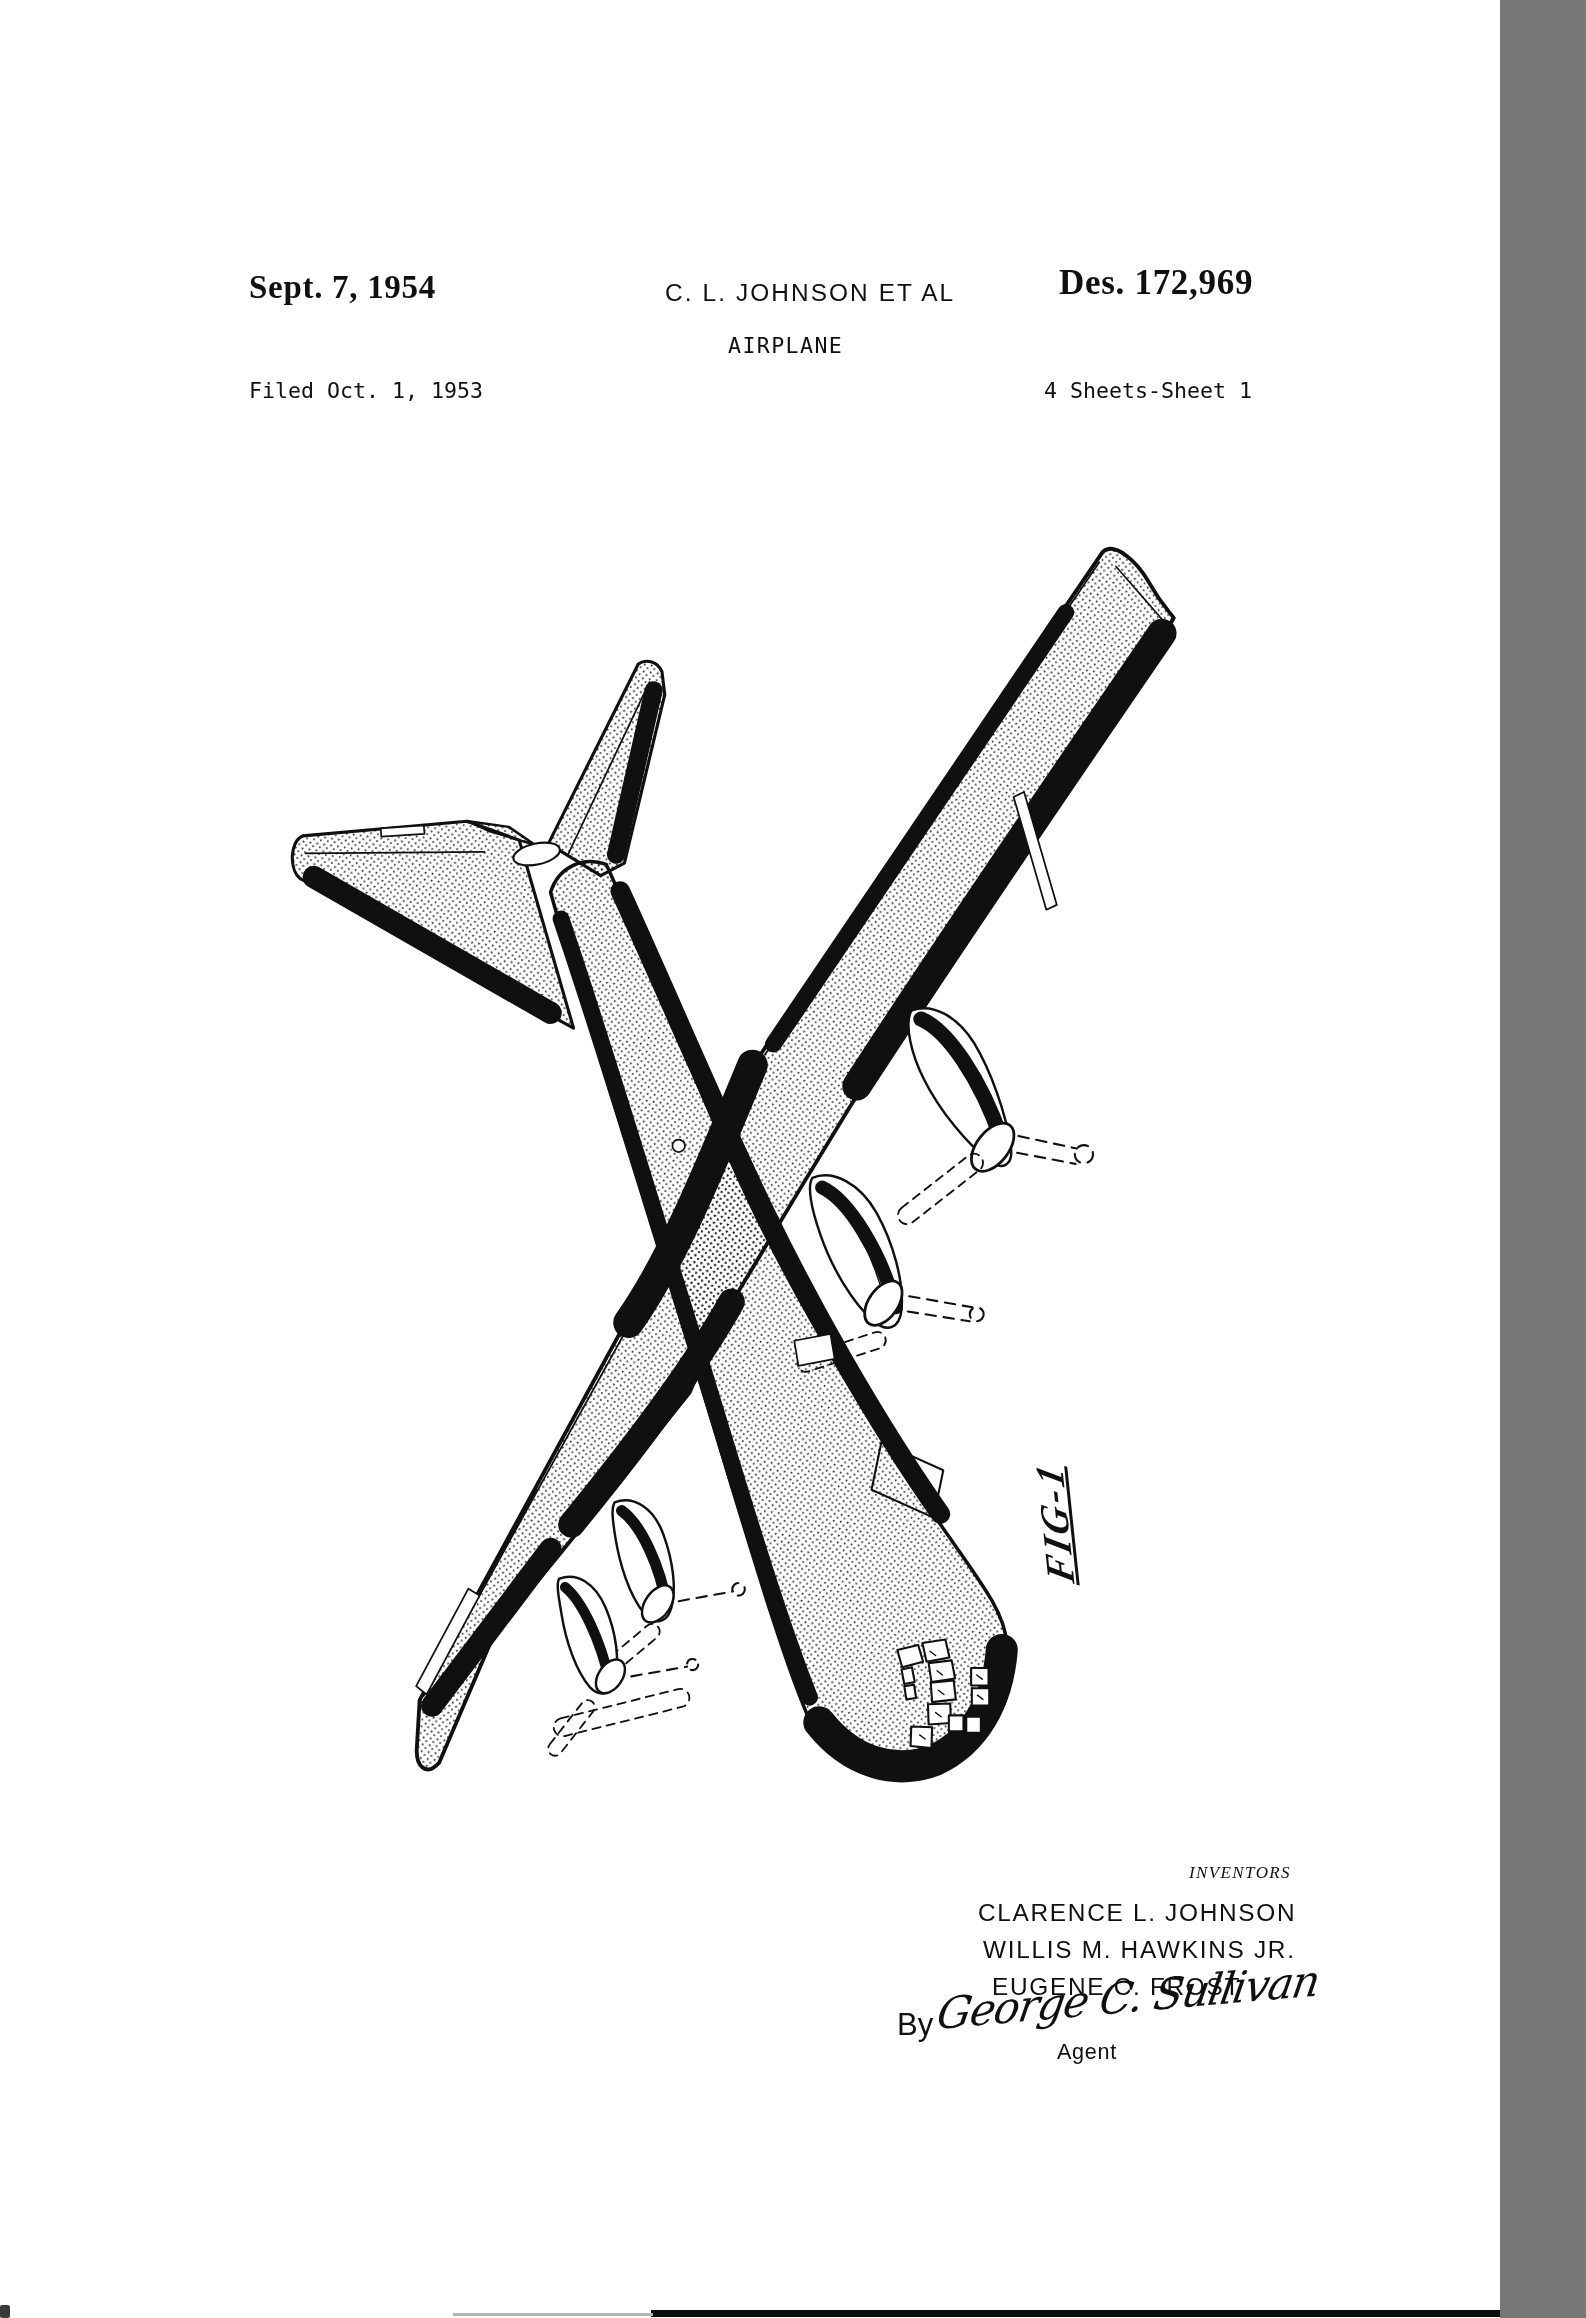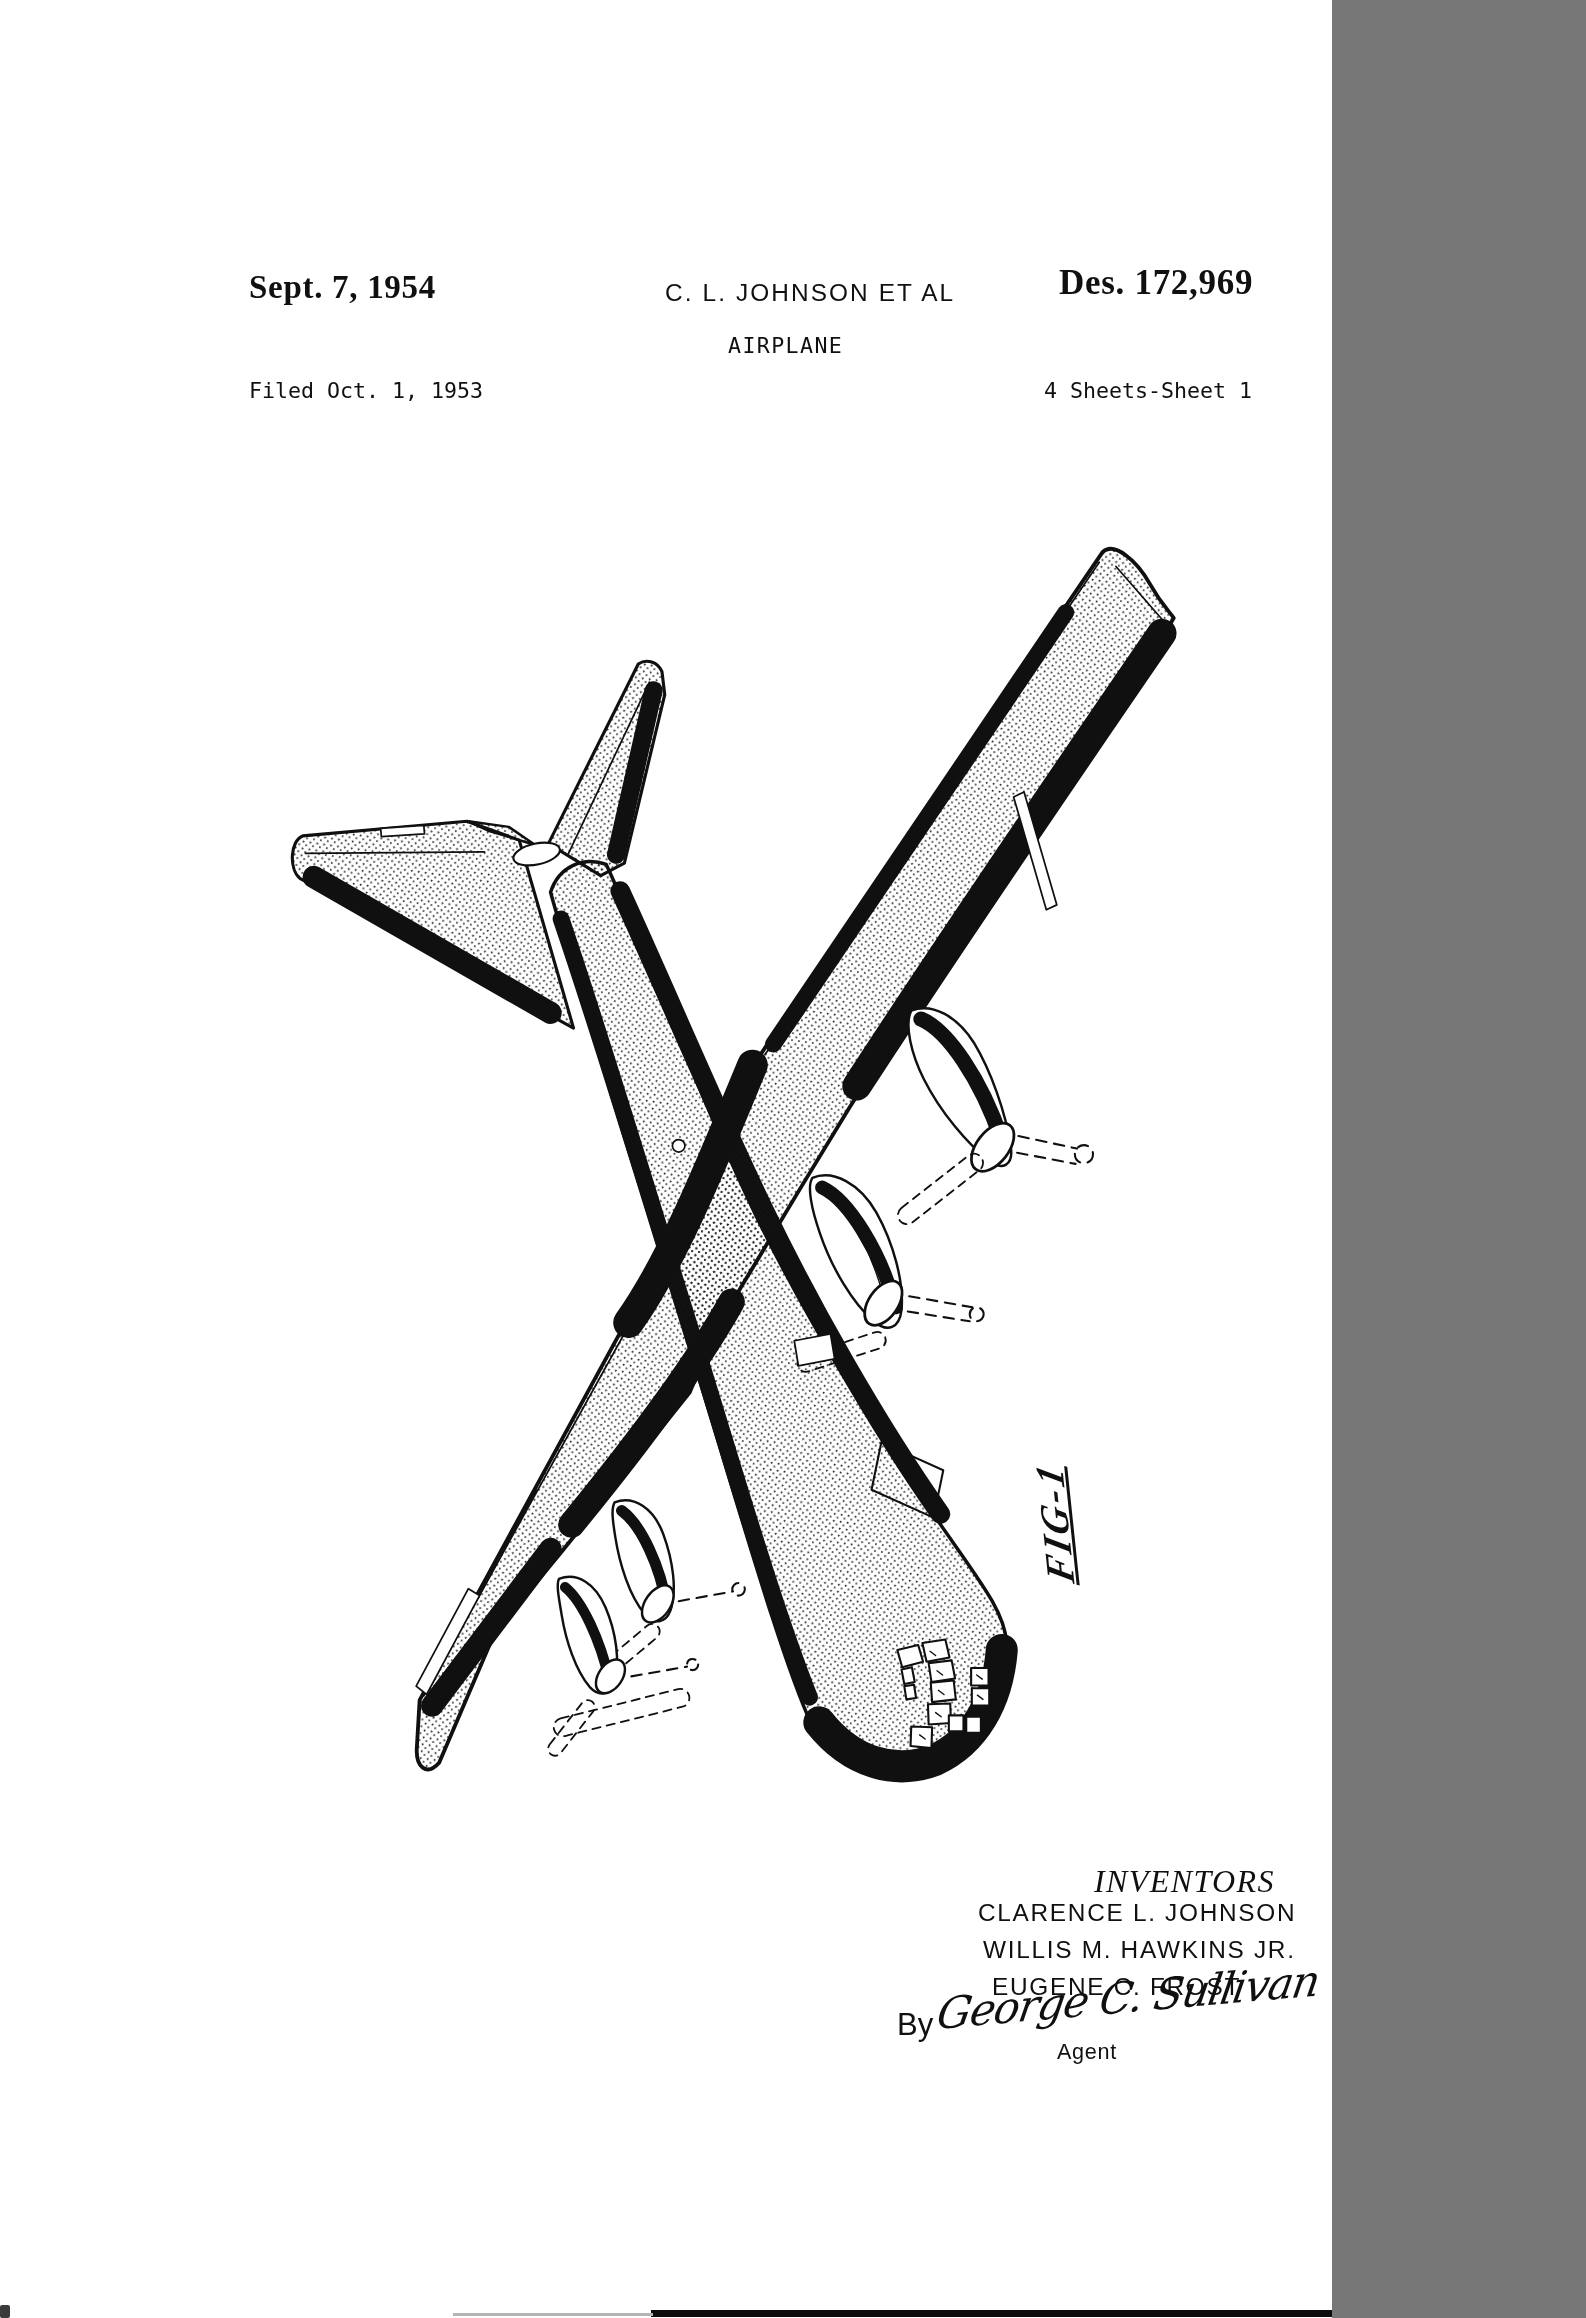--- a/index.html
+++ b/index.html
@@ -1,18 +1,18 @@
 <!DOCTYPE html>
 <html style="font-size:11px"><head>
 <meta charset="utf-8">
 <style>
   html,body{margin:0;padding:0;background:#777;}
   .page{
     position:relative;
-    width:1332px;height:2319px;
+    width:1500px;height:2319px;
     background:#ffffff;
     overflow:hidden;
     font-family:"Liberation Serif", serif;
     color:#101010;
   }
   .abs{position:absolute;white-space:nowrap;}
   .t-serif-bold{font-family:"Liberation Serif",serif;font-weight:bold;}
   .t-mono{font-family:"DejaVu Sans Mono",monospace;}
   .t-sans{font-family:"Liberation Sans",sans-serif;}
   .t-ital{font-family:"Liberation Serif",serif;font-style:italic;}
@@ -27,21 +27,21 @@
   #figure-label{
     left:973px;top:1498px;width:167px;height:49px;
     text-align:center;
     font-family:"Liberation Serif",serif;
     font-weight:bold;font-style:italic;
     font-size:39px;letter-spacing:3.5px;
     text-decoration:underline;
     transform:rotate(-96deg) skewX(-18deg);
   }
 
-  #inventors-heading{left:1094px;top:1863px;font-size:32px;letter-spacing:1.4px;}
+  #inventors-heading{left:1189px;top:1863px;font-size:17px;letter-spacing:1.4px;}
   .inventor-name{font-family:"Liberation Sans",sans-serif;font-size:24.4px;letter-spacing:1.7px;}
   #inventor-0{left:978px;top:1899px;}
   #inventor-1{left:983px;top:1936px;}
   #inventor-2{left:992px;top:1973px;}
   #by-label{left:897px;top:2007px;font-size:31px;}
   #agent-signature{
     left:937px;top:1972px;font-size:43px;
     font-family:"DejaVu Serif",serif;font-style:italic;
     letter-spacing:-1.4px;
     transform:rotate(-5deg) skewX(-14deg);

